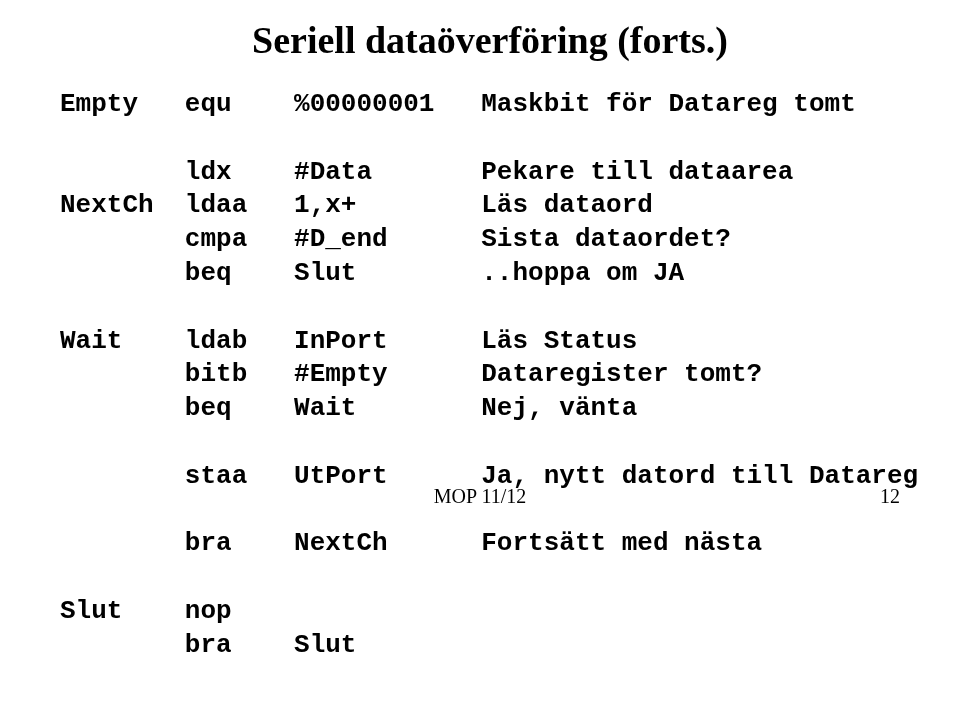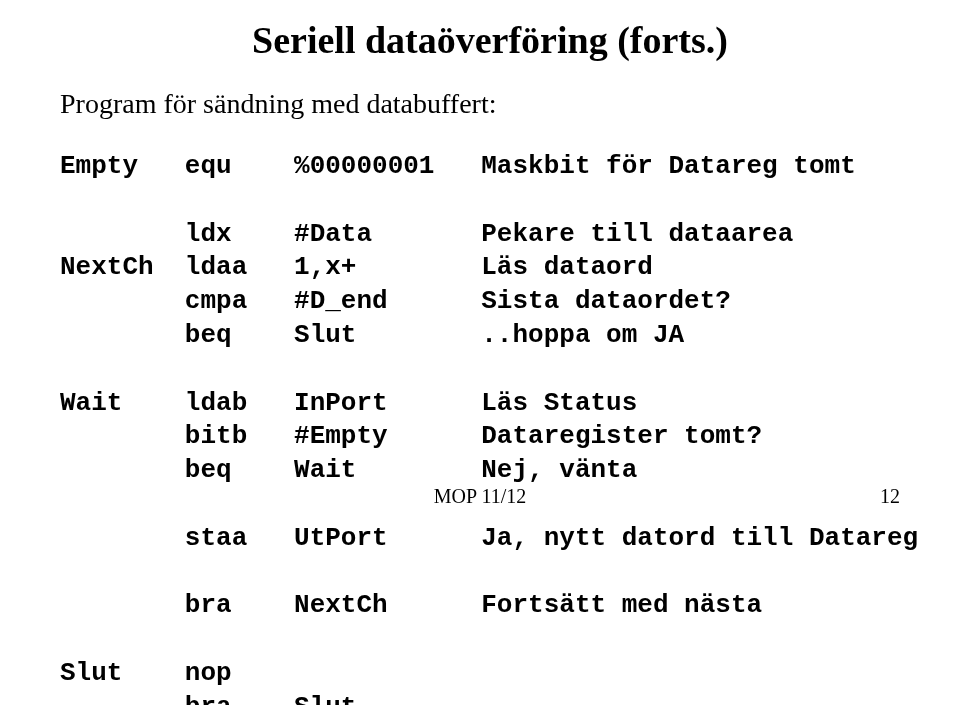--- a/index.html
+++ b/index.html
@@ -52,21 +52,20 @@
   .footer-right {
     position: absolute;
     right: 60px;
   }
 </style>
 </head>
 <body>
 
 <div class="page">
   <h1 class="title">Seriell dataöverföring (forts.)</h1>
-  <p class="subhead">Program för sändning med databuffert:</p>
   <div class="code">Empty   equ    %00000001   Maskbit för Datareg tomt
 
         ldx    #Data       Pekare till dataarea
 NextCh  ldaa   1,x+        Läs dataord
         cmpa   #D_end      Sista dataordet?
         beq    Slut        ..hoppa om JA
 
 Wait    ldab   InPort      Läs Status
         bitb   #Empty      Dataregister tomt?
         beq    Wait        Nej, vänta

